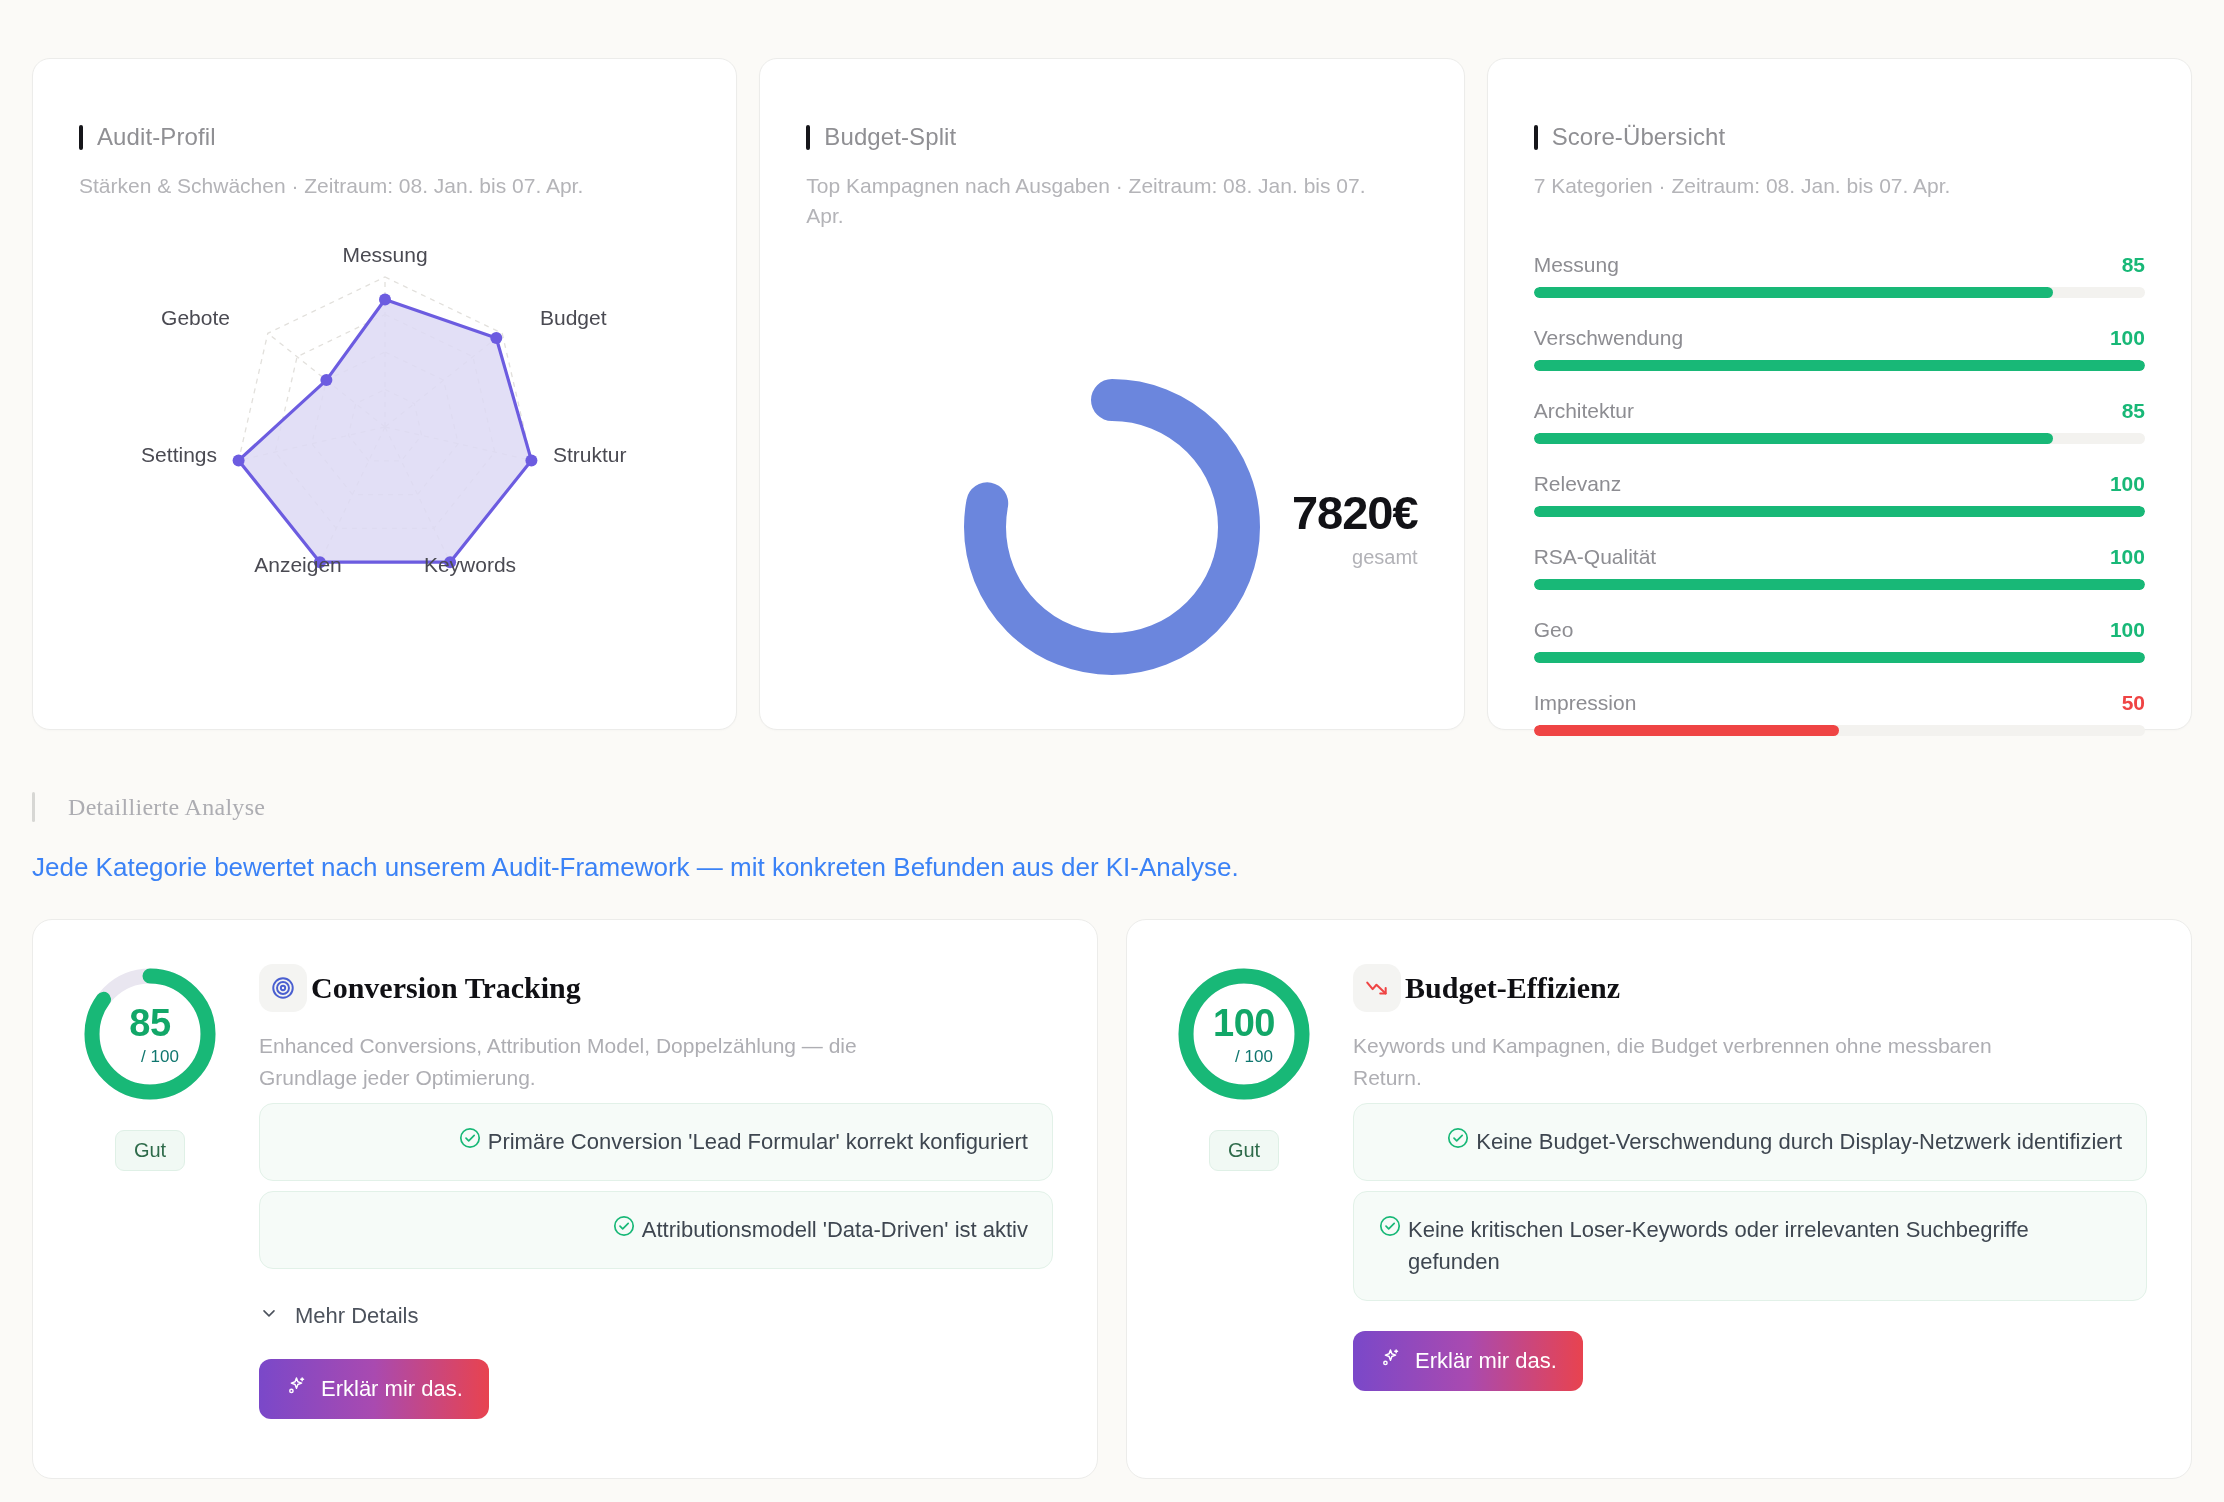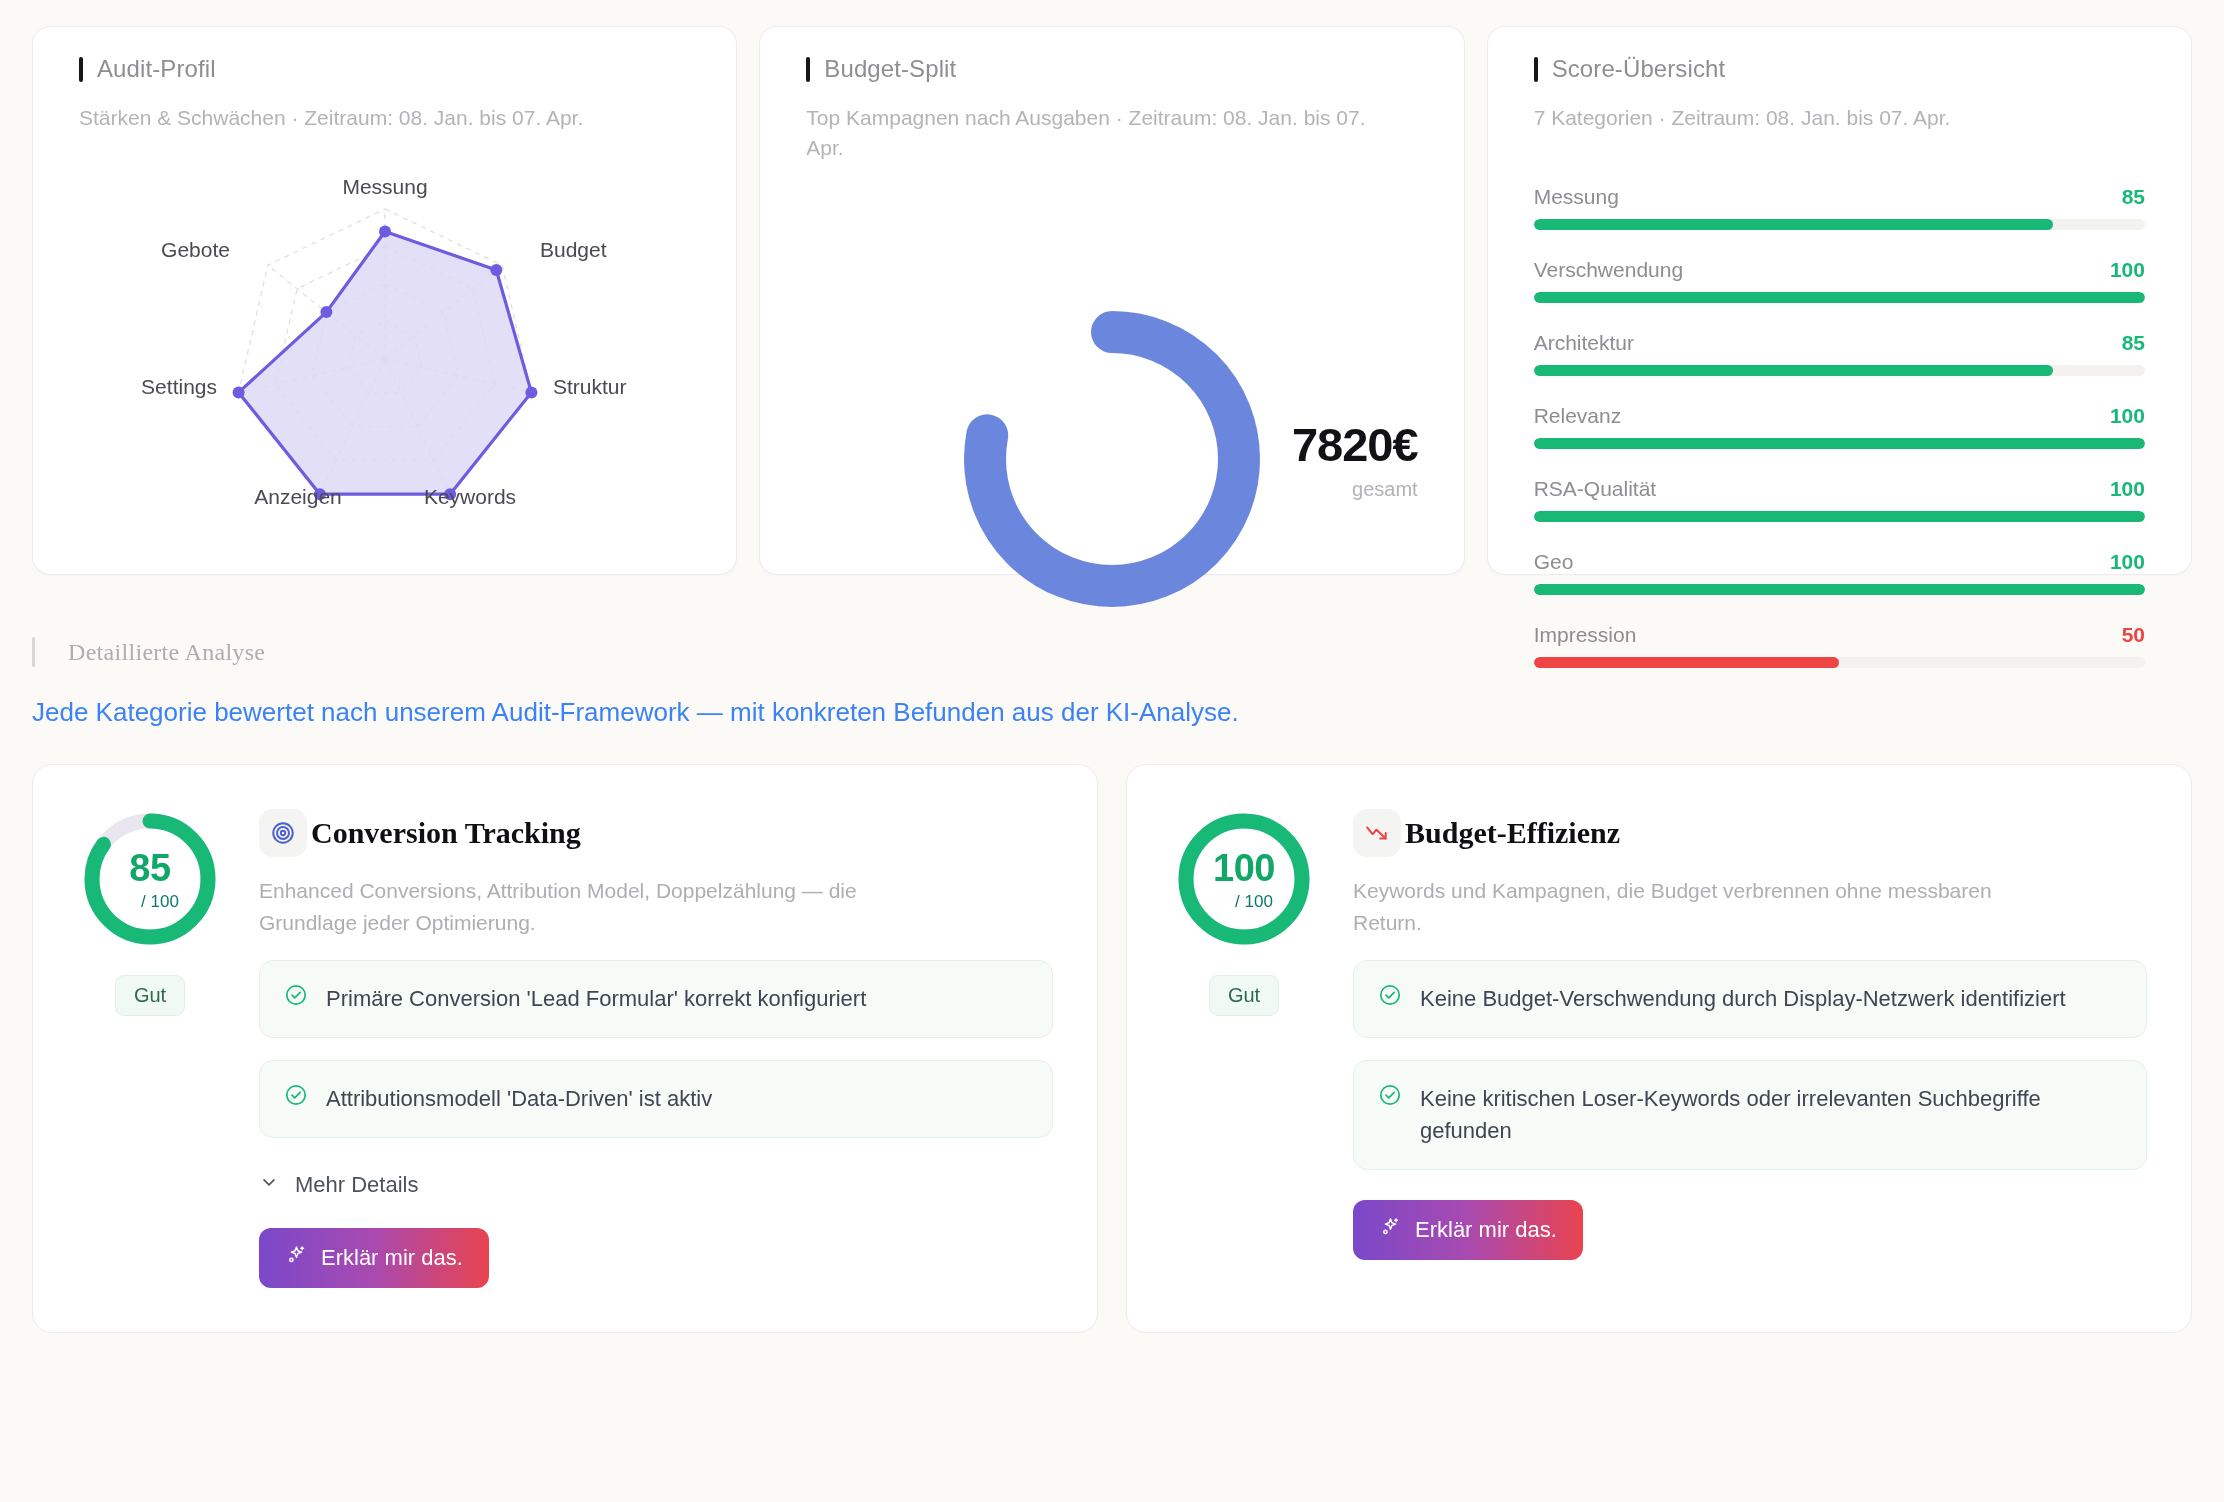--- a/index.html
+++ b/index.html
@@ -12,21 +12,21 @@
   .page { width: 2224px; height: 1502px; padding: 26px 32px; position: relative; }
 
   
   .top-row { display: flex; gap: 22px; }
   .card {
     background: #ffffff;
     border: 1px solid #ececea;
     border-radius: 18px;
     box-shadow: 0 1px 2px rgba(0,0,0,0.02);
   }
-  .kpi-card { flex: 1 1 0; height: 549px; padding: 28px 46px 30px 46px; position: relative; }
+  .kpi-card { flex: 1 1 0; height: 672px; padding: 64px 46px 30px 46px; position: relative; margin-top: 32px; }
 
   .card-title-row { display: flex; align-items: center; gap: 14px; }
   .title-bar { width: 4px; height: 25px; background: #16161a; border-radius: 2px; flex: none; }
   .card-title { font-size: 24px; color: #8f8f93; font-weight: 400; letter-spacing: .1px; }
   .card-sub {
     margin-top: 20px; font-size: 21px; color: #b4b4b8; line-height: 1.45;
     font-weight: 400; max-width: 600px;
   }
 
   
@@ -79,22 +79,22 @@
   .detail-body { flex: 1 1 auto; min-width: 0; }
   .detail-head { display: flex; align-items: center; gap: 4px; }
   .detail-icon {
     width: 48px; height: 48px; border-radius: 14px; background: #f4f4f2;
     display: flex; align-items: center; justify-content: center; flex: none;
   }
   .detail-title { font-family: "Liberation Serif", serif; font-size: 30px; color: #101014; font-weight: 700; }
   .detail-desc { margin-top: 18px; font-size: 21px; color: #aeaeb3; line-height: 1.5; max-width: 700px; }
 
   .finding {
-    margin-top: 22px; background: #f6fbf8; border: 1px solid #e2f1e8; border-radius: 14px;
-    padding: 22px 24px; display: flex; gap: 18px; align-items: flex-start;
+    margin-top: 10px; background: #f6fbf8; border: 1px solid #e2f1e8; border-radius: 14px;
+    padding: 22px 24px; display: flex; gap: 6px; align-items: flex-start; justify-content: flex-end;
   }
   .finding-text { font-size: 22px; color: #3e4650; line-height: 1.45; }
 
   .more-details {
     margin-top: 34px; display: flex; align-items: center; gap: 16px;
     font-size: 22px; color: #4c525c; cursor: pointer;
   }
 
   .explain-btn {
     margin-top: 30px; display: inline-flex; align-items: center; gap: 14px;

